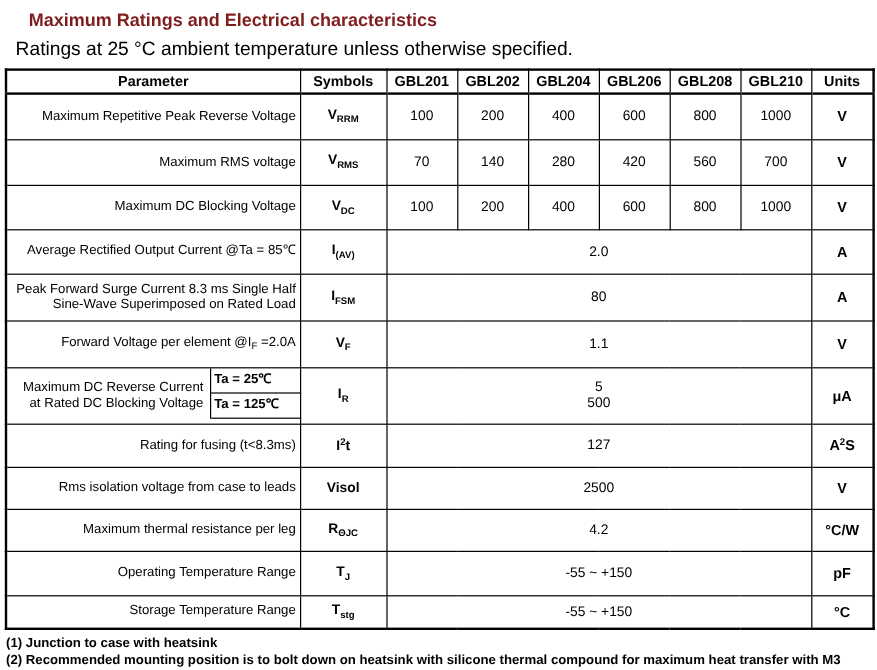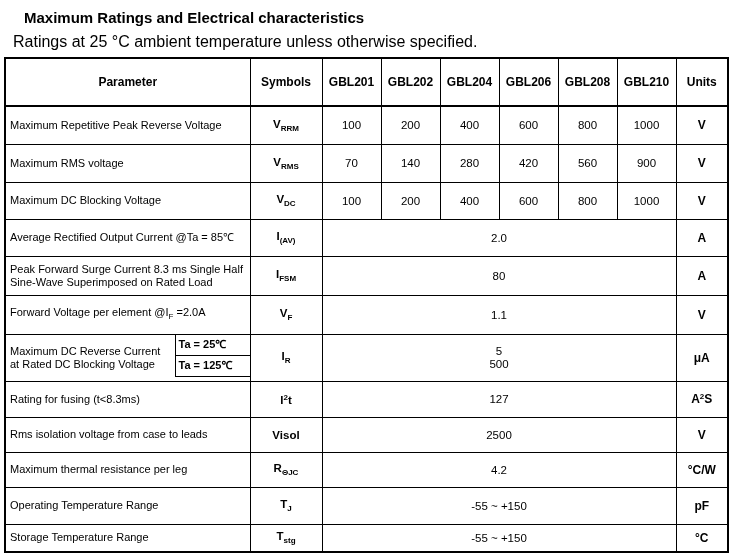--- a/index.html
+++ b/index.html
@@ -14,44 +14,44 @@
   .subtitle {
     margin:7px 0 0 13px; font-size:16px;
   }
   table.ratings {
     border-collapse:collapse; table-layout:fixed; width:723px;
     margin:6px 0 0 4px; border:2px solid #000;
   }
   th, td { border:1px solid #000; vertical-align:middle; }
   thead th {
     font-size:12px; font-weight:bold; text-align:center;
-    height:48px; border-bottom:2px solid #000; padding:0 1px;
+    height:20px; border-bottom:2px solid #000; padding:0 1px;
   }
-  td.param { font-size:11px; text-align:left; padding:2px 3px 2px 4px; line-height:13px; }
+  td.param { font-size:11px; text-align:right; padding:2px 3px 2px 4px; line-height:13px; }
   td.symbol { font-size:11.5px; font-weight:bold; text-align:center; }
   td.value { font-size:11.5px; text-align:center; }
   td.unit { font-size:12px; font-weight:bold; text-align:center; padding:0 1px; }
   sub { font-size:8px; vertical-align:-3px; }
   sup { font-size:8px; vertical-align:4px; }
   td.param.has-cond { position:relative; padding-right:80px; }
   .cond-box {
     position:absolute; top:0; right:-1px; bottom:4px; width:76px;
     border-left:1.5px solid #000; display:flex; flex-direction:column;
   }
   .cond {
     flex:1; display:flex; align-items:center; padding-left:3px;
     font-size:11px; border-bottom:1.5px solid #000;font-weight:bold;
   }
   .merged-line { line-height:13px; }
   .footnotes { margin:4px 0 0 5px; font-size:11px; font-weight:bold; line-height:1.3; }
 </style>
 </head>
 <body>
 
-<div class="title" id="page-title" style="color: #000000;">Maximum Ratings and Electrical characteristics</div>
+<div class="title" id="page-title" style="color: #7f1d1d;">Maximum Ratings and Electrical characteristics</div>
 <div class="subtitle">Ratings at 25 °C ambient temperature unless otherwise specified.</div>
 
 <table class="ratings">
   <colgroup>
     <col style="width:245px">
       <col style="width:72px">
     <col style="width:59px">
       <col style="width:59px">
       <col style="width:59px">
     <col style="width:59px">
@@ -85,21 +85,21 @@
         <td class="unit"><span>V</span></td>
       </tr>
       <tr style="height: 38px;">
         <td class="param"><span>Maximum RMS voltage</span></td>
         <td class="symbol"><span>V</span><sub>RMS</sub></td>
         <td class="value">70</td>
         <td class="value">140</td>
         <td class="value">280</td>
         <td class="value">420</td>
         <td class="value">560</td>
-        <td class="value">900</td>
+        <td class="value">700</td>
         <td class="unit"><span>V</span></td>
       </tr>
       <tr style="height: 37px;">
         <td class="param"><span>Maximum DC Blocking Voltage</span></td>
         <td class="symbol"><span>V</span><sub>DC</sub></td>
         <td class="value">100</td>
         <td class="value">200</td>
         <td class="value">400</td>
         <td class="value">600</td>
         <td class="value">800</td>

